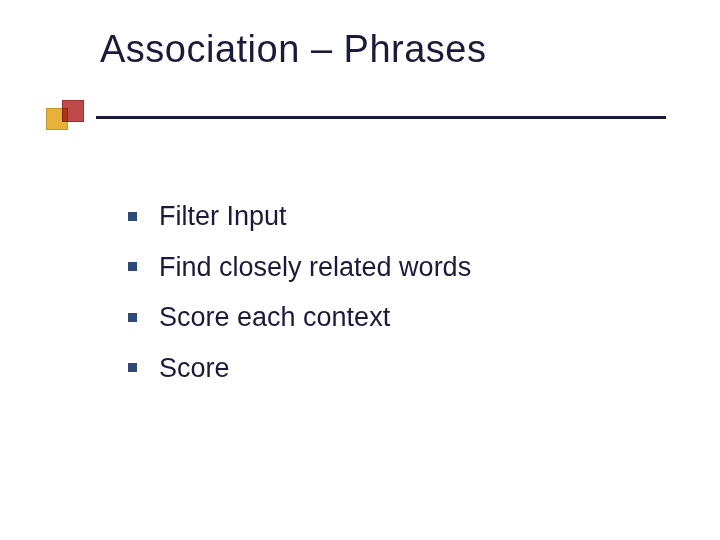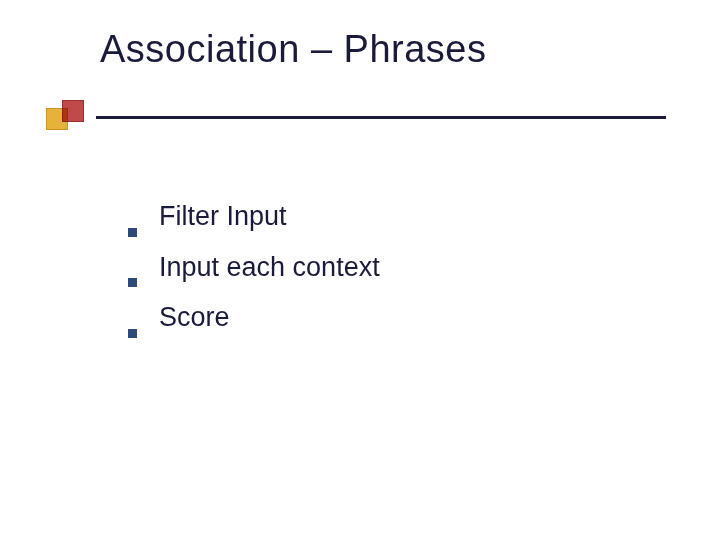--- a/index.html
+++ b/index.html
@@ -66,21 +66,21 @@
     height: 3px;
     background: #1a1a3a;
   }
   .bullets {
     position: absolute;
     left: 128px;
     top: 196px;
   }
   .item {
     display: flex;
-    align-items: flex-end;
+    align-items: center;
     margin-bottom: 10px;
   }
   .sq {
     width: 9px;
     height: 9px;
     background: #2e4a7a;
     margin-right: 22px;
     flex: 0 0 auto;
   }
   .txt {
@@ -102,21 +102,25 @@
 
   <div class="underline"></div>
 
   <div class="bullets">
     <div class="item">
       <div class="sq"></div>
       <div class="txt">Filter Input</div>
     </div>
     <div class="item">
       <div class="sq"></div>
-      <div class="txt">Input each context</div>
+      <div class="txt">Find closely related words</div>
+    </div>
+    <div class="item">
+      <div class="sq"></div>
+      <div class="txt">Score each context</div>
     </div>
     <div class="item">
       <div class="sq"></div>
       <div class="txt">Score</div>
     </div>
   </div>
 
 </div>
 
 </body></html>

